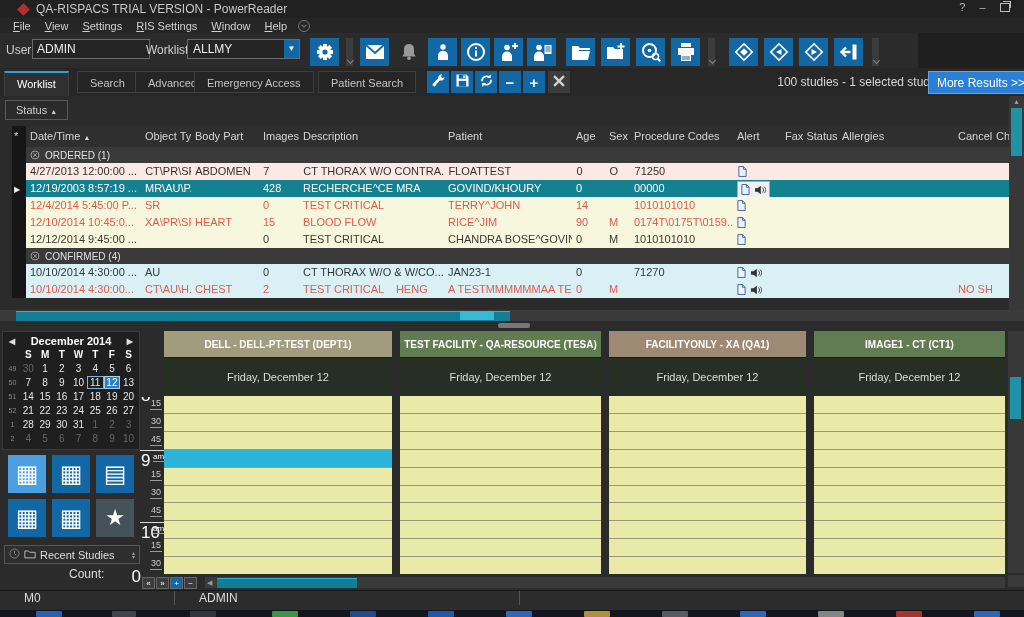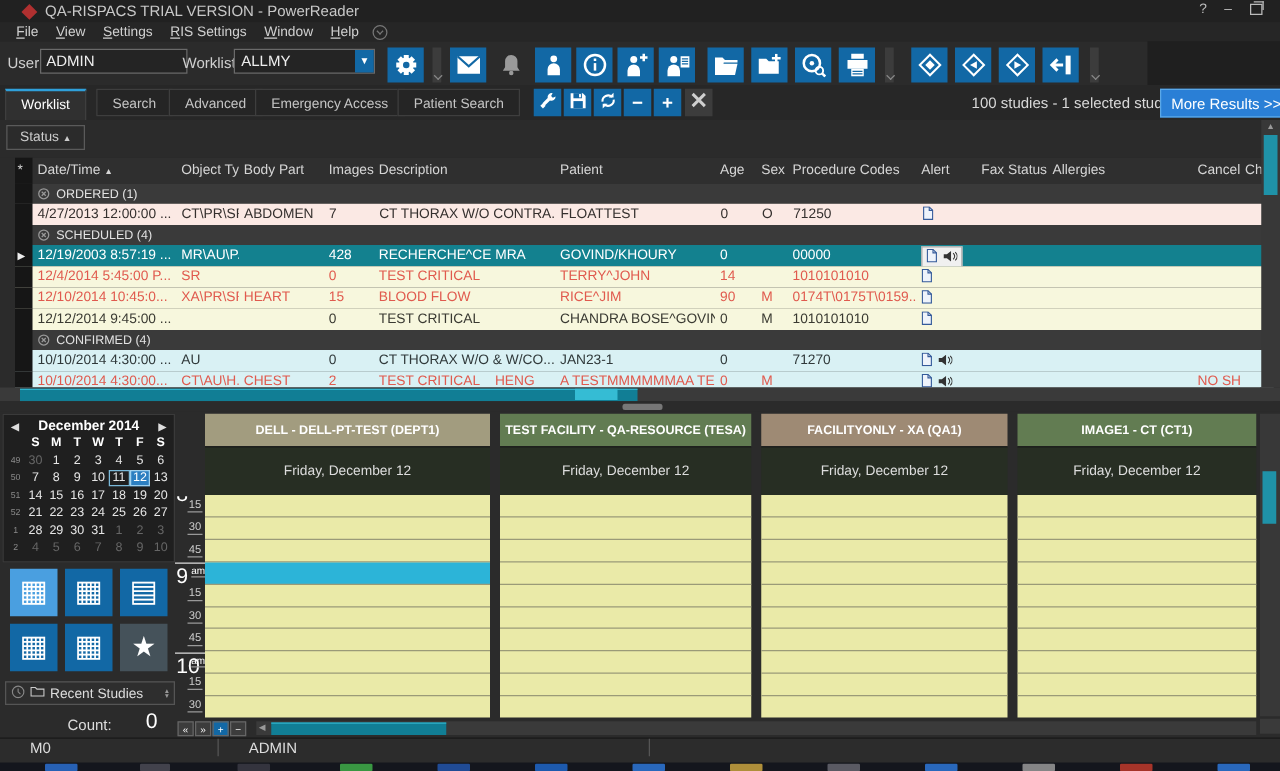--- a/index.html
+++ b/index.html
@@ -94,21 +94,21 @@
   .cal-cell.today{outline:1px solid #7ab8d8;outline-offset:-1px;}
   .cal-cell.selday{background:#2d7fc1;color:#fff;outline:1px solid #9fd0ee;outline-offset:-1px;}
   
   #viewbtns{position:absolute;left:8px;top:126px;width:126px;display:grid;grid-template-columns:repeat(3,38px);grid-auto-rows:38px;gap:6px;}
   .vbtn{background:#1268a5;color:#fff;display:flex;align-items:center;justify-content:center;font-size:24px;line-height:1;}
   .vbtn.sel{background:#4a9fe0;}
   .vbtn.star{background:#45525a;font-size:22px;}
   
   #recentbar{position:absolute;left:4px;top:216px;width:126px;height:17px;background:#2e2e2e;border:1px solid #555;display:flex;align-items:center;padding:0 4px;gap:4px;font-size:11px;color:#ddd;}
   #recent-spin{margin-left:auto;display:flex;flex-direction:column;font-size:6px;color:#999;line-height:4px;}
-  #countrow{position:absolute;left:4px;top:238px;width:126px;display:flex;align-items:flex-end;}
+  #countrow{position:absolute;left:19px;top:238px;width:126px;display:flex;align-items:flex-start;}
   #count-label{margin-left:50px;font-size:12px;color:#ddd;}
   #count-value{margin-left:auto;margin-right:4px;font-size:17px;color:#fff;}
   
   #schedule{position:absolute;left:140px;top:2px;width:867px;height:256px;}
   #ruler{position:absolute;left:0;top:66px;width:24px;height:178px;overflow:hidden;}
   .ruler-row{position:relative;height:17.8px;box-sizing:border-box;}
   .ruler-row.hour{border-top:1px solid #ddd;}
   .rlab{position:absolute;top:1px;right:2px;font-size:9px;color:#ccc;border-bottom:1px solid #999;padding:0 1px 1px;}
   .hour .rlab{border-bottom:none;left:1px;right:auto;top:0;font-size:17px;color:#fff;padding:0;}
   .hour .rsup{position:absolute;left:13px;top:1px;font-size:8px;color:#fff;border-bottom:1px solid #999;}
@@ -317,21 +317,21 @@
           </svg>
         </span>
     </div>
     <div class="grip" style="left:872px"></div>
   </div>
 
   <div class="abs" id="tabrow">
     <div class="tab active" style="left:4px">Worklist</div>
     <div class="tab" style="left:77px">Search</div>
     <div class="tab" style="left:135px">Advanced</div>
-    <div class="tab" style="left:204px">Emergency Access</div>
+    <div class="tab" style="left:194px">Emergency Access</div>
     <div class="tab" style="left:318px">Patient Search</div>
 
     <div class="sbtn" style="left:427px">
       <span><svg width="15" height="15" viewBox="0 0 20 20">
             <path d="M18 5.5a4.5 4.5 0 0 1-6 4.3L6.5 15.3 4 12.8l5.5-5.5A4.5 4.5 0 0 1 14.8 2l-1.6 3 1.8 1.8z" fill="#fff"></path>
             <rect x="2.5" y="13.5" width="4" height="4" fill="#fff" transform="rotate(45 4.5 15.5)"></rect>
           </svg></span>
     </div>
     <div class="sbtn" style="left:451px">
       <span><svg width="15" height="15" viewBox="0 0 20 20">
@@ -417,30 +417,20 @@
       <div class="cell col-al"><span class="alert-plain"><span><svg width="9" height="11" viewBox="0 0 10 12">
                 <path d="M1 .5h5l3 3v8H1z" fill="#eef3fb" stroke="#345a9a"></path>
                 <path d="M6 .5v3h3" fill="none" stroke="#345a9a"></path>
               </svg></span></span></div>
       <div class="cell col-fx"></div>
         <div class="cell col-ay"></div>
         <div class="cell col-cn"></div>
         <div class="cell col-ch"></div>
     </div>
 
-    <div class="trow grp">
-      <div class="cell col-sel" style="height:16px"></div>
-      <span class="grp-ico">
-          <svg width="10" height="10" viewBox="0 0 10 10">
-            <circle cx="5" cy="5" r="4" fill="none" stroke="#999"></circle>
-            <path d="M3.4 3.4l3.2 3.2M6.6 3.4L3.4 6.6" stroke="#999"></path>
-          </svg>
-        </span>
-      <span>SCHEDULED (4)</span>
-    </div>
 
     <div class="trow drow row-sel">
       <div class="cell col-sel"><span class="marker">▶</span></div>
       <div class="cell col-dt">12/19/2003 8:57:19 ...</div>
       <div class="cell col-ot">MR\AU\P...</div>
       <div class="cell col-bp"></div>
       <div class="cell col-im">428</div>
       <div class="cell col-de">RECHERCHE^CE MRA</div>
       <div class="cell col-pa">GOVIND/KHOURY</div>
       <div class="cell col-ag">0</div>

